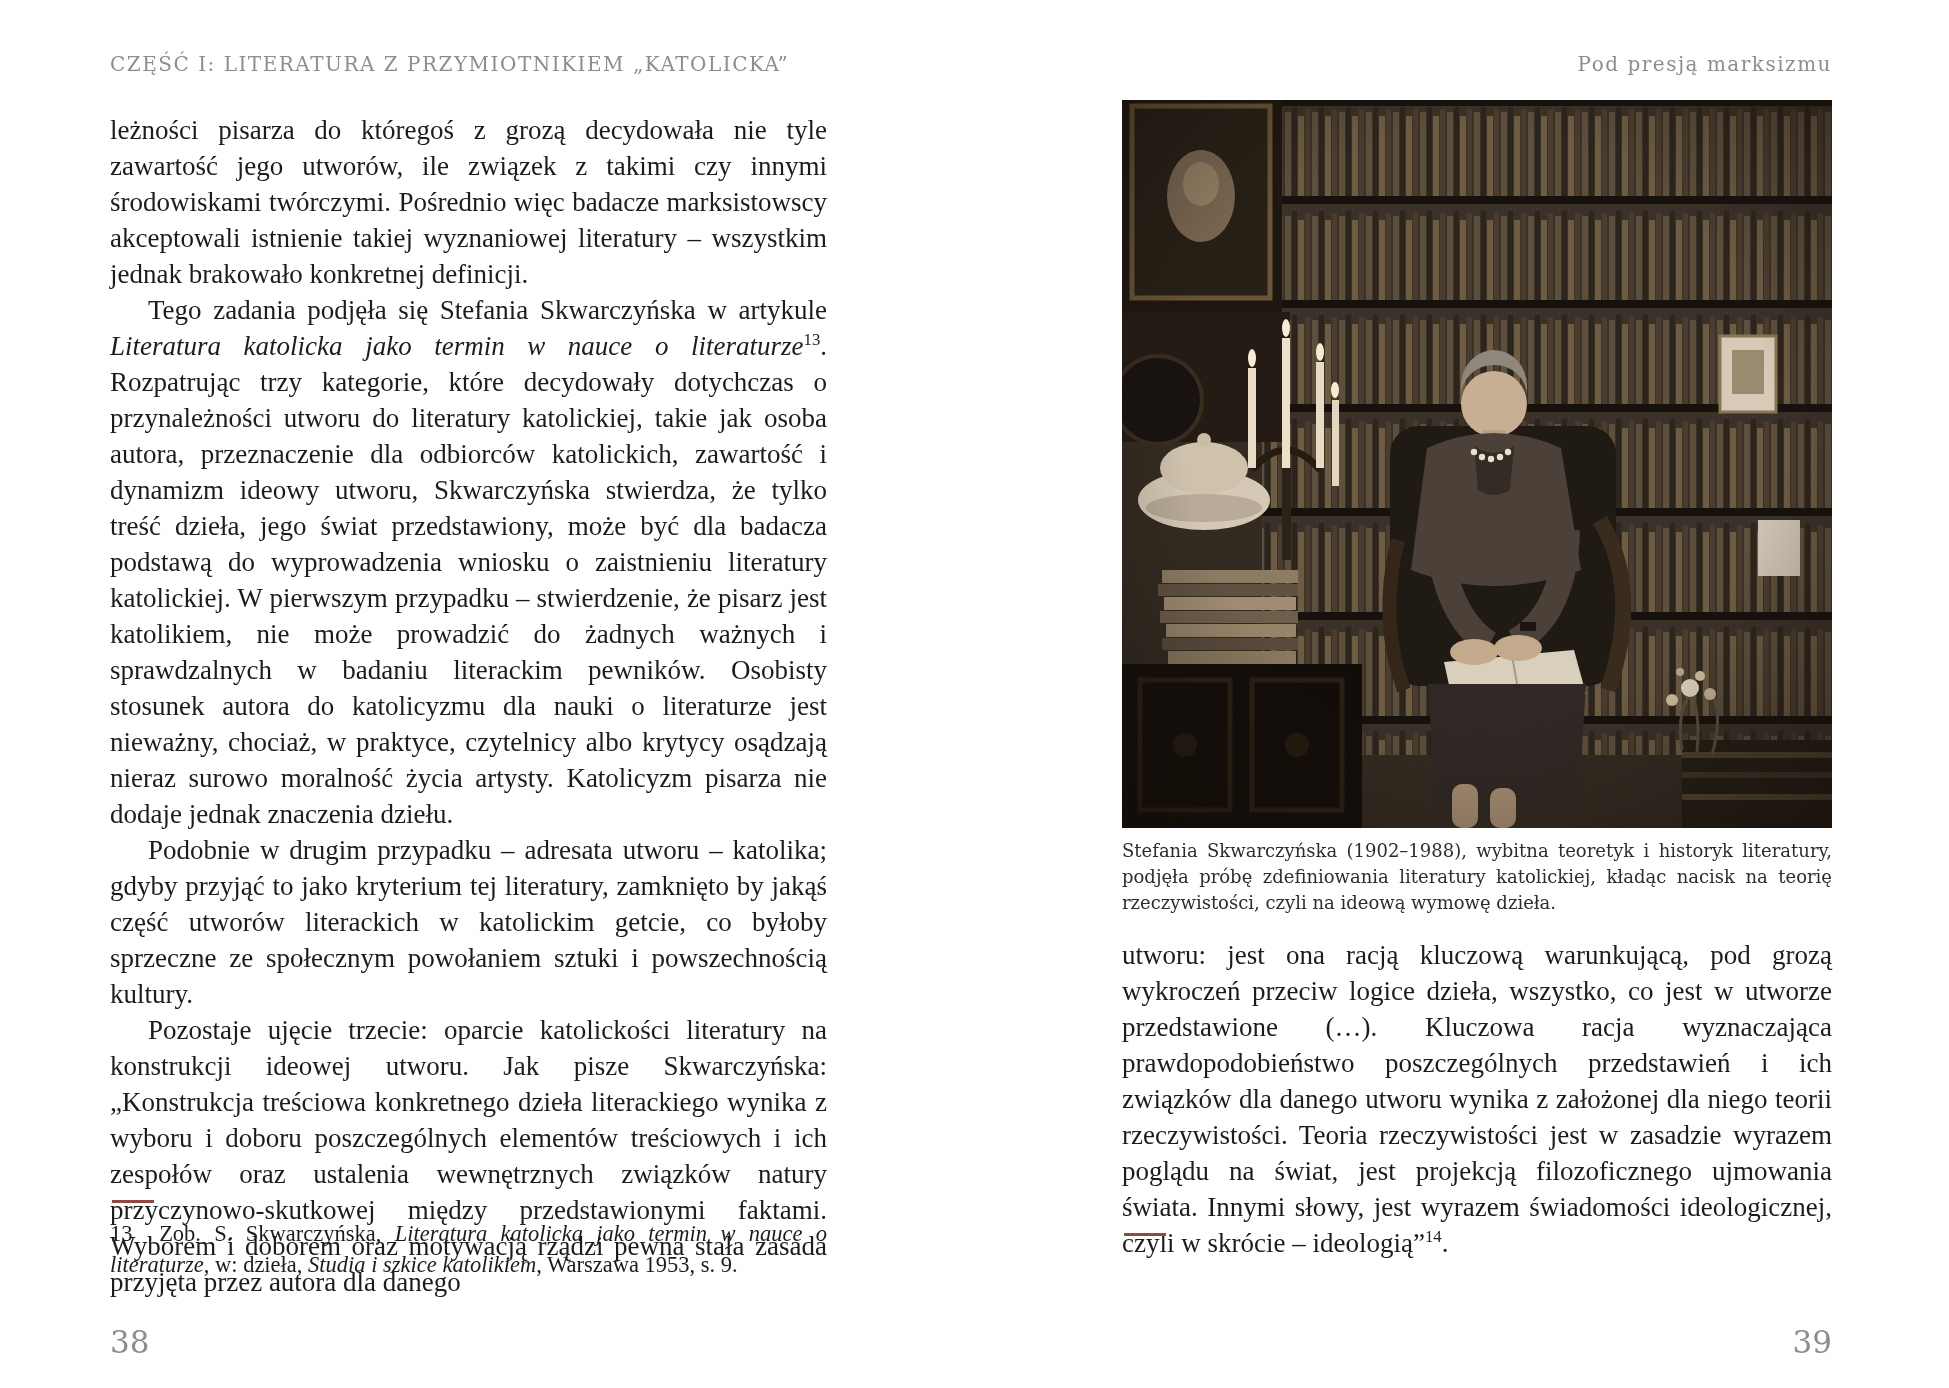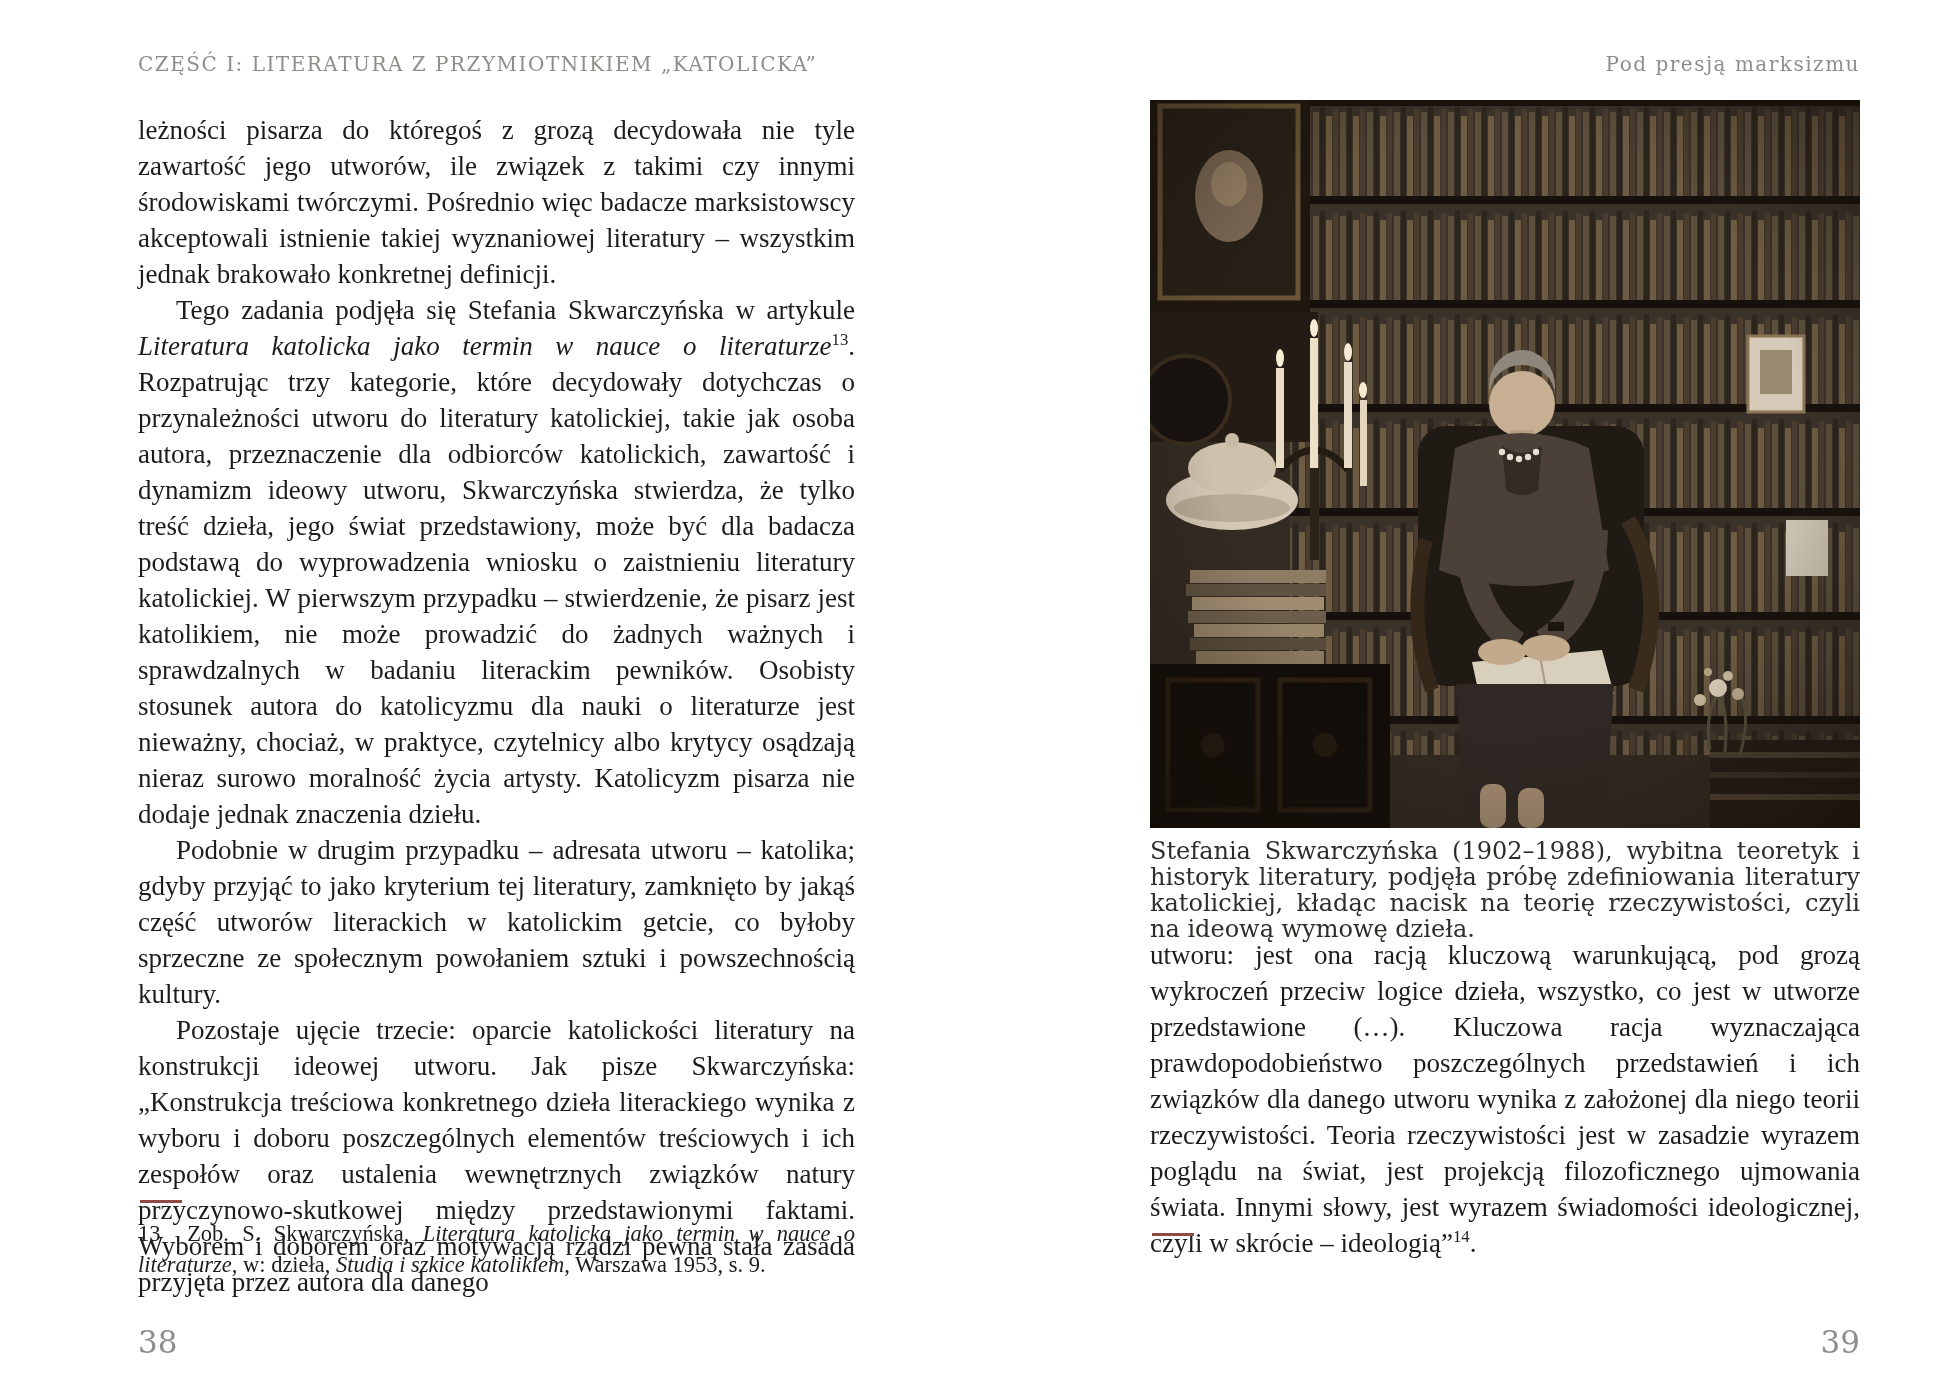--- a/index.html
+++ b/index.html
@@ -1,20 +1,20 @@
 <!DOCTYPE html>
 <html lang="pl"><head>
 <meta charset="utf-8">
 <style>
   html,body{margin:0;padding:0;}
   body{
     width:1949px;height:1388px;position:relative;background:#ffffff;
     font-family:"Liberation Serif", serif;color:#1b1b1b;overflow:hidden;
   }
-  .page{position:absolute;top:0;height:988px;margin-left:28px;}
+  .page{position:absolute;top:0;height:988px;}
   .page-left{left:110px;width:717px;}
   .page-right{left:1122px;width:710px;}
 
   .running-head{
     position:absolute;top:52px;left:0;width:100%;
     font-family:"DejaVu Serif", serif;
     font-size:20px;letter-spacing:1.5px;color:#8f8d89;
     white-space:nowrap;
   }
   .running-head.right{text-align:right;}
@@ -37,21 +37,21 @@
 
   .photo{
     position:absolute;top:100px;left:0;width:710px;height:728px;
     background:#2e2720;overflow:hidden;
   }
   .photo svg{display:block;width:710px;height:728px;}
 
   .caption{
     position:absolute;top:838px;left:0;width:710px;
     font-family:"DejaVu Serif", serif;
-    font-size:24px;line-height:26px;color:#2f2d2a;text-align:justify;
+    font-size:18px;line-height:26px;color:#2f2d2a;text-align:justify;
   }
 </style>
 </head>
 <body>
 
 <section class="page page-left">
 
   <div class="running-head">CZĘŚĆ I: LITERATURA Z PRZYMIOTNIKIEM „KATOLICKA”</div>
 
   <div class="body-text" style="top:112px;">

